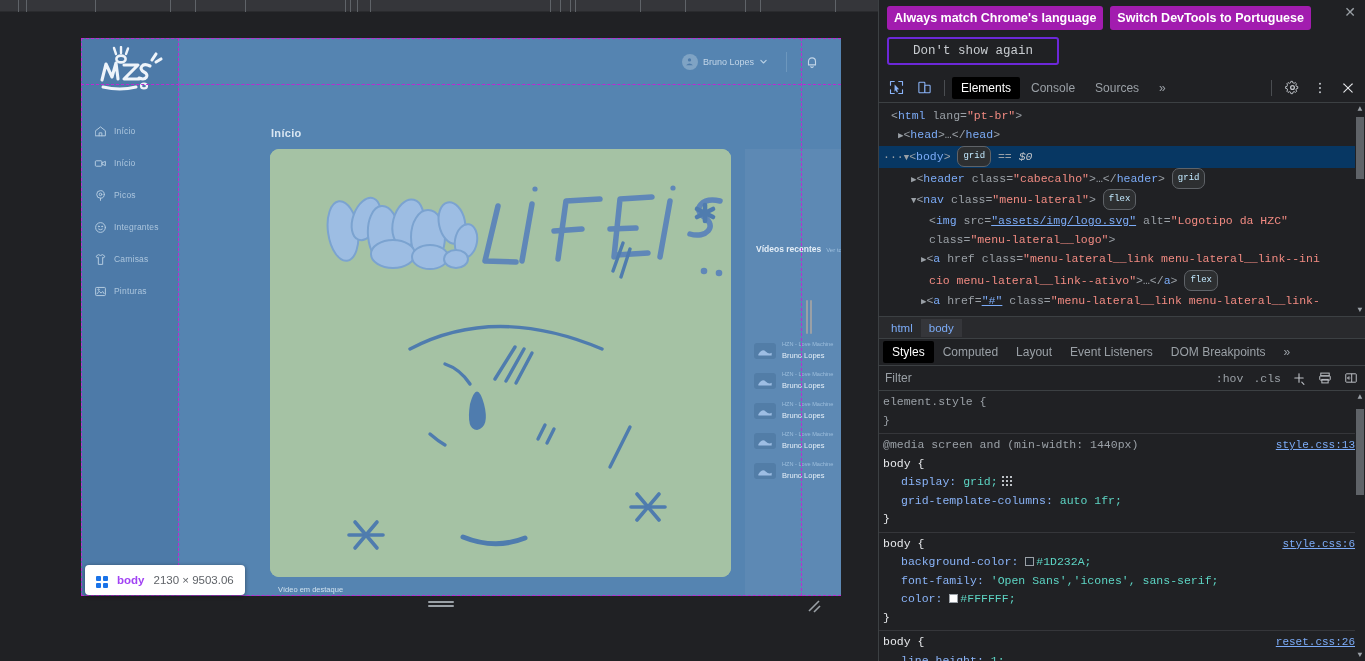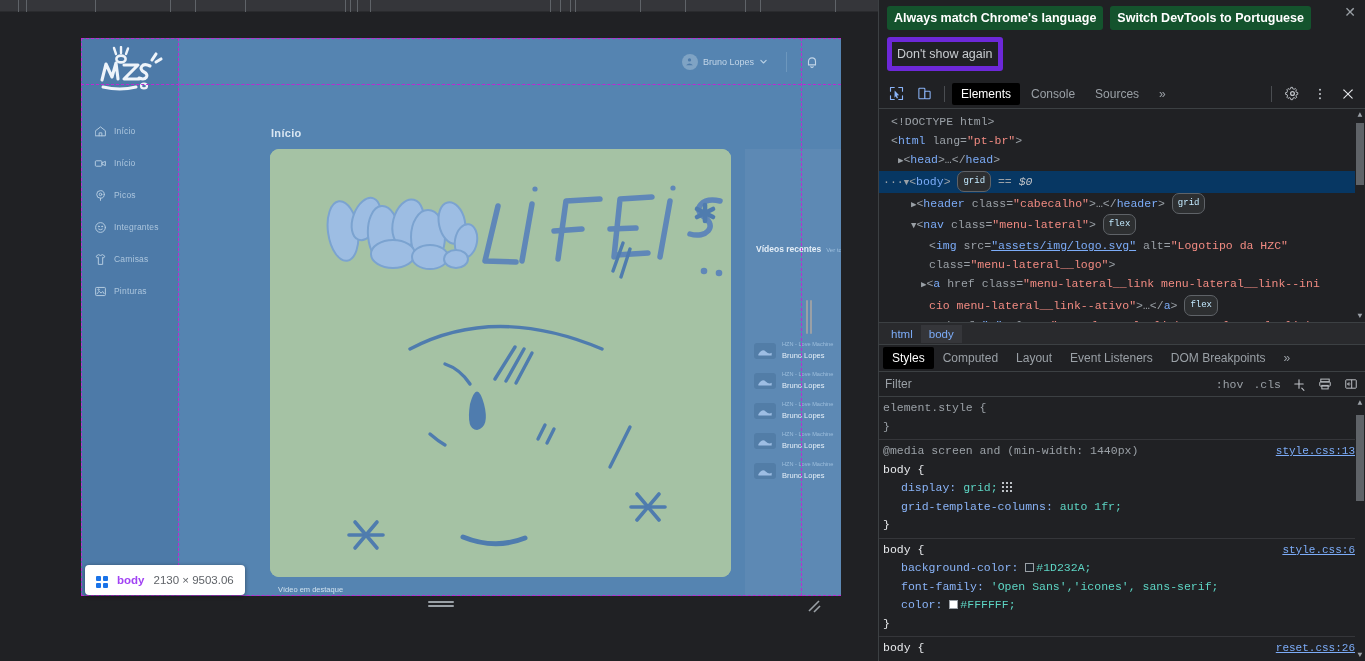--- a/index.html
+++ b/index.html
@@ -142,28 +142,28 @@
     background: #202124; border-left: 1px solid #3c4043;
     display: flex; flex-direction: column;
     font-family: "Liberation Sans", sans-serif;
   }
   
   #lang-banner {
     position: relative; padding: 6px 8px 8px 8px; min-height: 60px;
   }
   .banner-row1 { display: flex; gap: 7px; align-items: flex-start; }
   .btn-blue {
-    background: #14532d; color: #fff; border: none; border-radius: 3px;
+    background: #a21caf; color: #fff; border: none; border-radius: 3px;
     font-size: 12.5px; font-weight: bold; padding: 5px 7px; line-height: 1.15;
     font-family: "Liberation Sans", sans-serif; cursor: pointer;
   }
   .btn-grey {
-    background: transparent; color: #c9cdd1; border: 5px solid #6d28d9;
-    border-radius: 3px; font-size: 12.5px; padding: 5px 5px;
-    font-family: Liberation Sans, sans-serif; margin-top: 7px; cursor: pointer;
+    background: transparent; color: #c9cdd1; border: 2px solid #6d28d9;
+    border-radius: 3px; font-size: 12.5px; padding: 5px 24px;
+    font-family: Liberation Mono, monospace; margin-top: 7px; cursor: pointer;
   }
   #banner-close {
     position: absolute; right: 9px; top: 5px; color: #9aa0a6;
     font-size: 14px; line-height: 1; cursor: pointer;
   }
   
   #dt-toolbar {
     display: flex; align-items: center; height: 30px; padding: 0 4px;
     border-bottom: 1px solid #3c4043; background: #202124; gap: 2px;
   }
@@ -647,21 +647,20 @@
       </div>
       <div class="tb-icon">
         <svg width="14" height="14" viewBox="0 0 20 20" fill="none" stroke="#e8eaed" stroke-width="1.5" stroke-linecap="round">
           <path d="M4 4 L16 16"></path>
             <path d="M16 4 L4 16"></path>
         </svg>
       </div>
     </div>
 
     <div id="dom-tree">
-      <div class="dom-line" style="padding-left:12px"><span class="tk-punct">&lt;!DOCTYPE html&gt;</span></div>
       <div class="dom-line" style="padding-left:12px"><span class="tk-punct">&lt;</span><span class="tk-tag">html</span> <span class="tk-attr">lang</span><span class="tk-punct">=</span><span class="tk-val">"pt-br"</span><span class="tk-punct">&gt;</span></div>
       <div class="dom-line" style="padding-left:19px"><span class="caret">▶</span><span class="tk-punct">&lt;</span><span class="tk-tag">head</span><span class="tk-punct">&gt;</span><span class="tk-gray">…</span><span class="tk-punct">&lt;/</span><span class="tk-tag">head</span><span class="tk-punct">&gt;</span></div>
       <div class="dom-line sel" style=""><span class="tk-gray">···</span><span class="caret">▼</span><span class="tk-punct">&lt;</span><span class="tk-tag">body</span><span class="tk-punct">&gt;</span> <span class="badge-grid">grid</span> <span class="tk-gray">==</span> <span class="tk-dollar">$0</span></div>
       <div class="dom-line" style="padding-left:32px"><span class="caret">▶</span><span class="tk-punct">&lt;</span><span class="tk-tag">header</span> <span class="tk-attr">class</span><span class="tk-punct">=</span><span class="tk-val">"cabecalho"</span><span class="tk-punct">&gt;</span><span class="tk-gray">…</span><span class="tk-punct">&lt;/</span><span class="tk-tag">header</span><span class="tk-punct">&gt;</span> <span class="badge-grid">grid</span></div>
       <div class="dom-line" style="padding-left:32px"><span class="caret">▼</span><span class="tk-punct">&lt;</span><span class="tk-tag">nav</span> <span class="tk-attr">class</span><span class="tk-punct">=</span><span class="tk-val">"menu-lateral"</span><span class="tk-punct">&gt;</span> <span class="badge-flex">flex</span></div>
       <div class="dom-line" style="padding-left:50px"><span class="tk-punct">&lt;</span><span class="tk-tag">img</span> <span class="tk-attr">src</span><span class="tk-punct">=</span><span class="tk-link">"assets/img/logo.svg"</span> <span class="tk-attr">alt</span><span class="tk-punct">=</span><span class="tk-val">"Logotipo da HZC"</span></div>
       <div class="dom-line" style="padding-left:50px"><span class="tk-attr">class</span><span class="tk-punct">=</span><span class="tk-val">"menu-lateral__logo"</span><span class="tk-punct">&gt;</span></div>
       <div class="dom-line" style="padding-left:42px"><span class="caret">▶</span><span class="tk-punct">&lt;</span><span class="tk-tag">a</span> <span class="tk-attr">href</span> <span class="tk-attr">class</span><span class="tk-punct">=</span><span class="tk-val">"menu-lateral__link menu-lateral__link--ini</span></div>
       <div class="dom-line" style="padding-left:50px"><span class="tk-val">cio menu-lateral__link--ativo"</span><span class="tk-punct">&gt;</span><span class="tk-gray">…</span><span class="tk-punct">&lt;/</span><span class="tk-tag">a</span><span class="tk-punct">&gt;</span> <span class="badge-flex">flex</span></div>
       <div class="dom-line" style="padding-left:42px"><span class="caret">▶</span><span class="tk-punct">&lt;</span><span class="tk-tag">a</span> <span class="tk-attr">href</span><span class="tk-punct">=</span><span class="tk-link">"#"</span> <span class="tk-attr">class</span><span class="tk-punct">=</span><span class="tk-val">"menu-lateral__link menu-lateral__link-</span></div>

